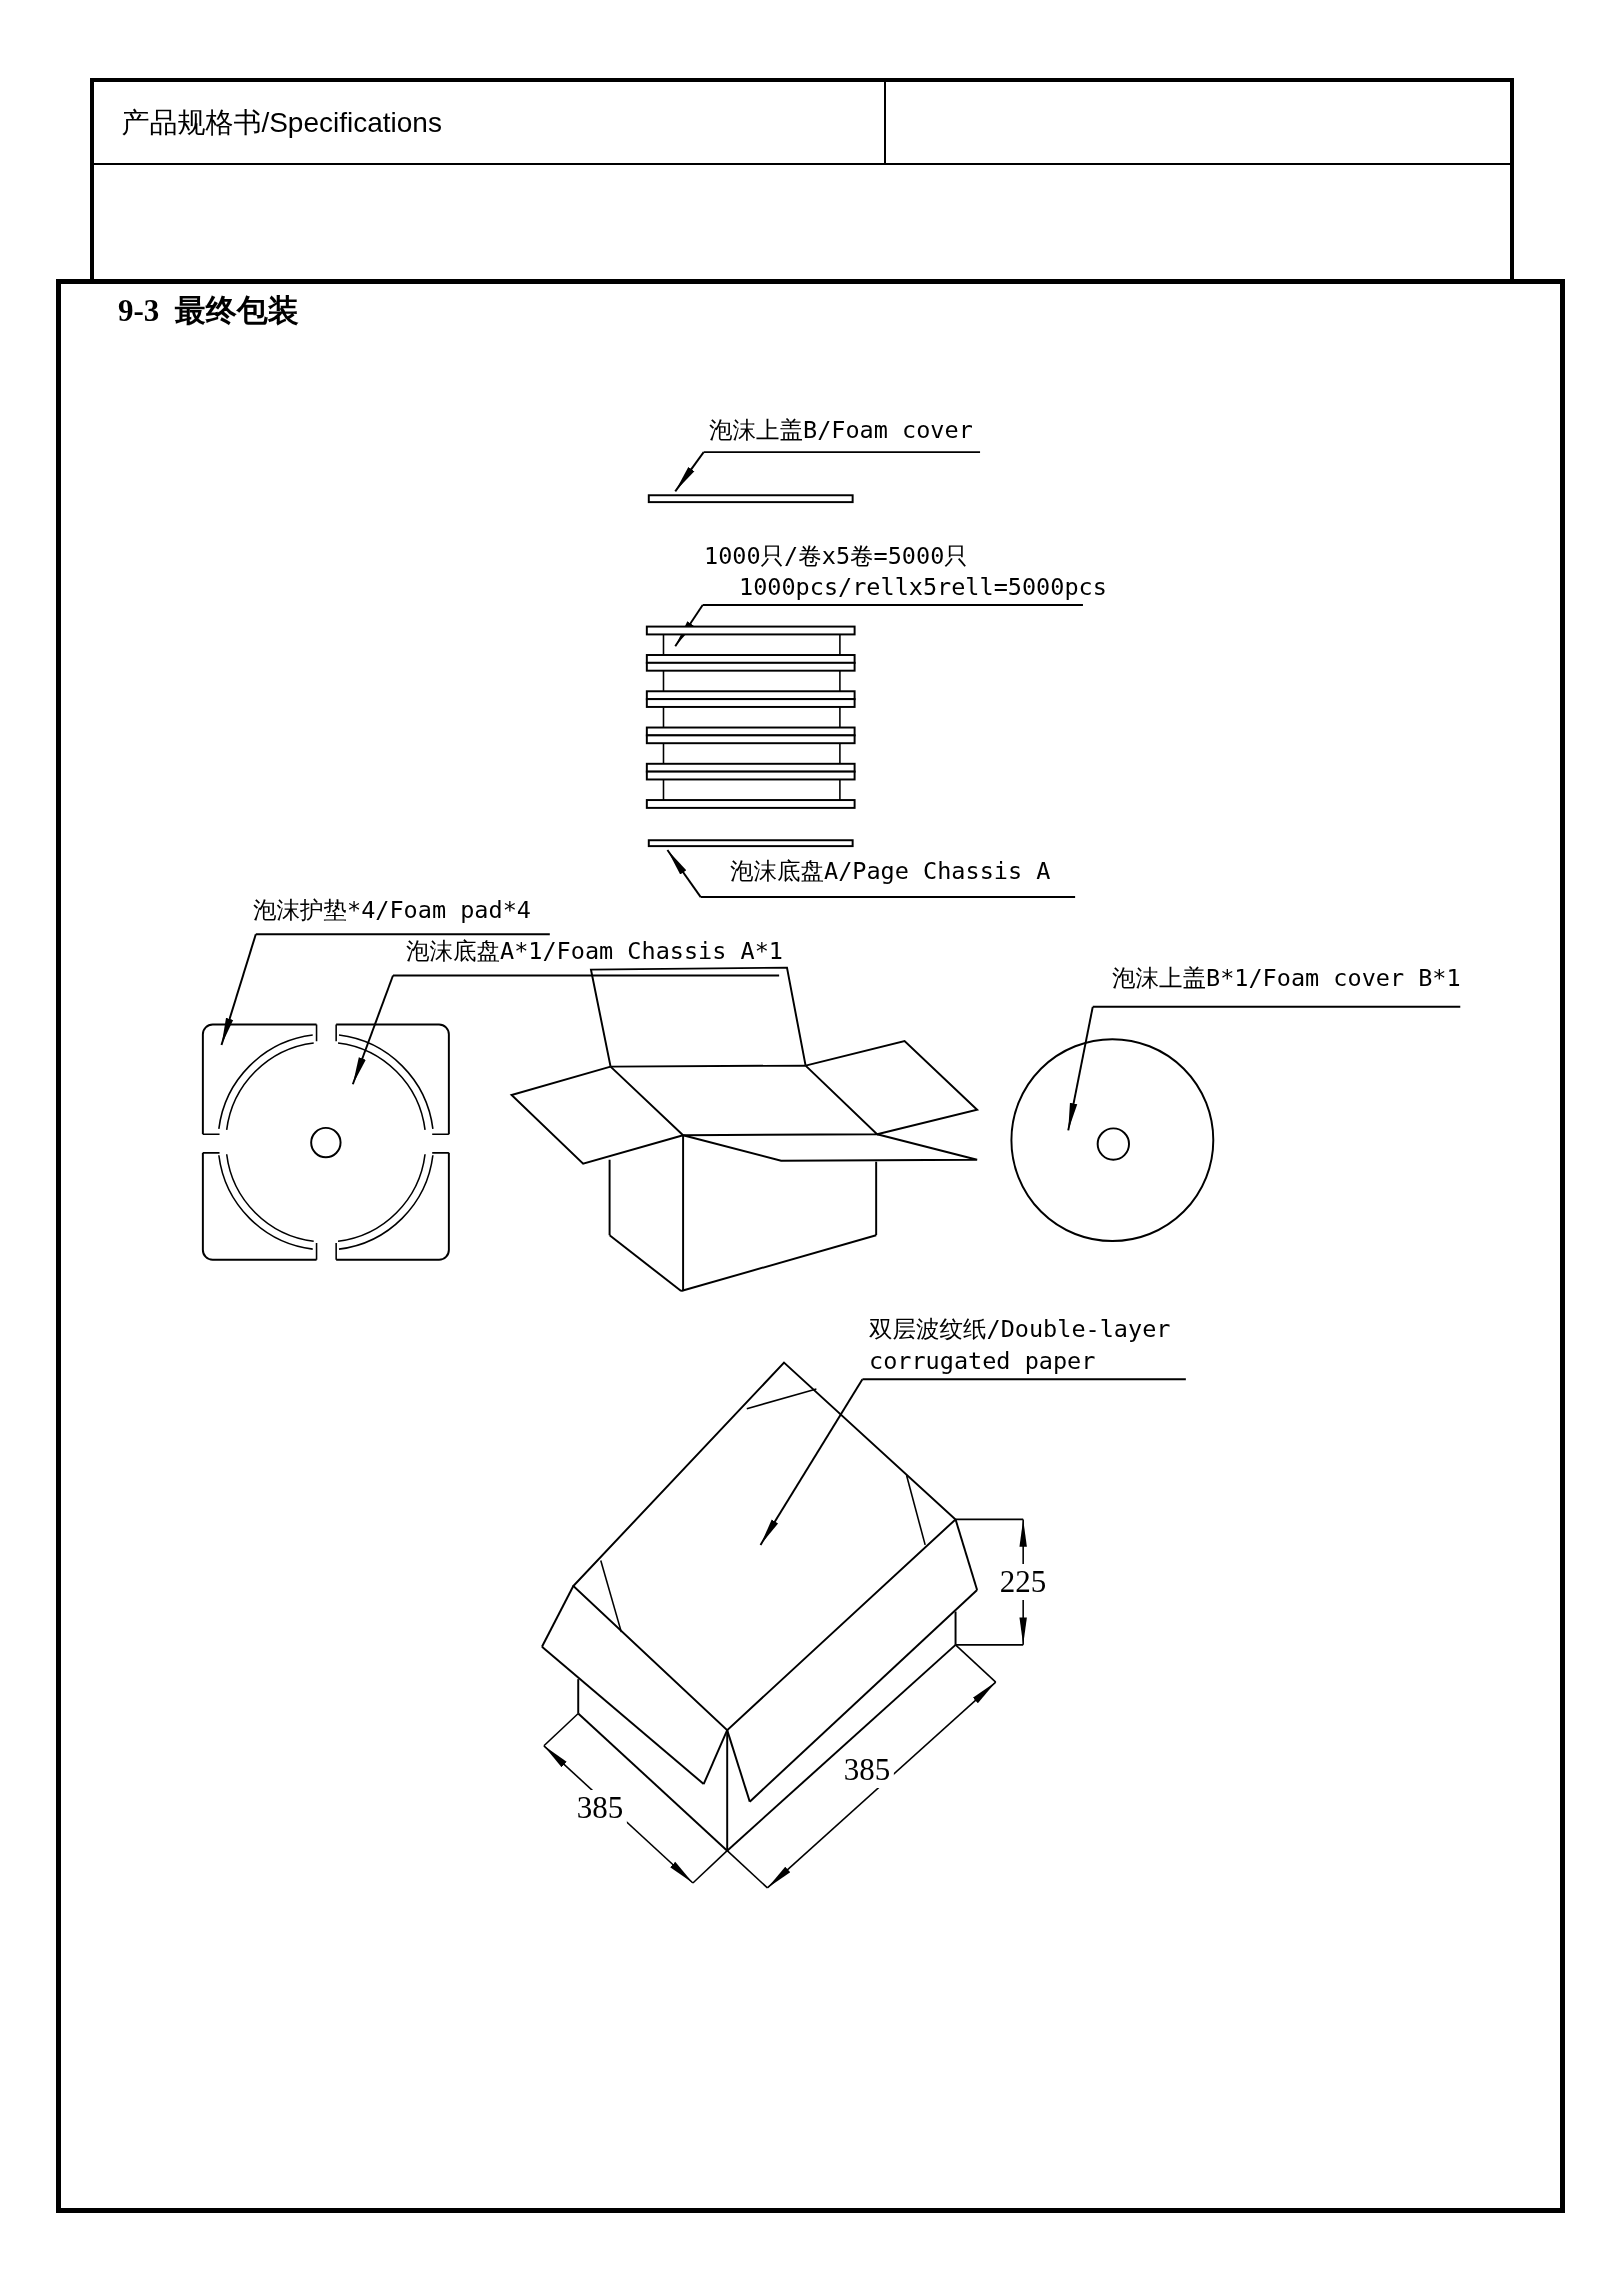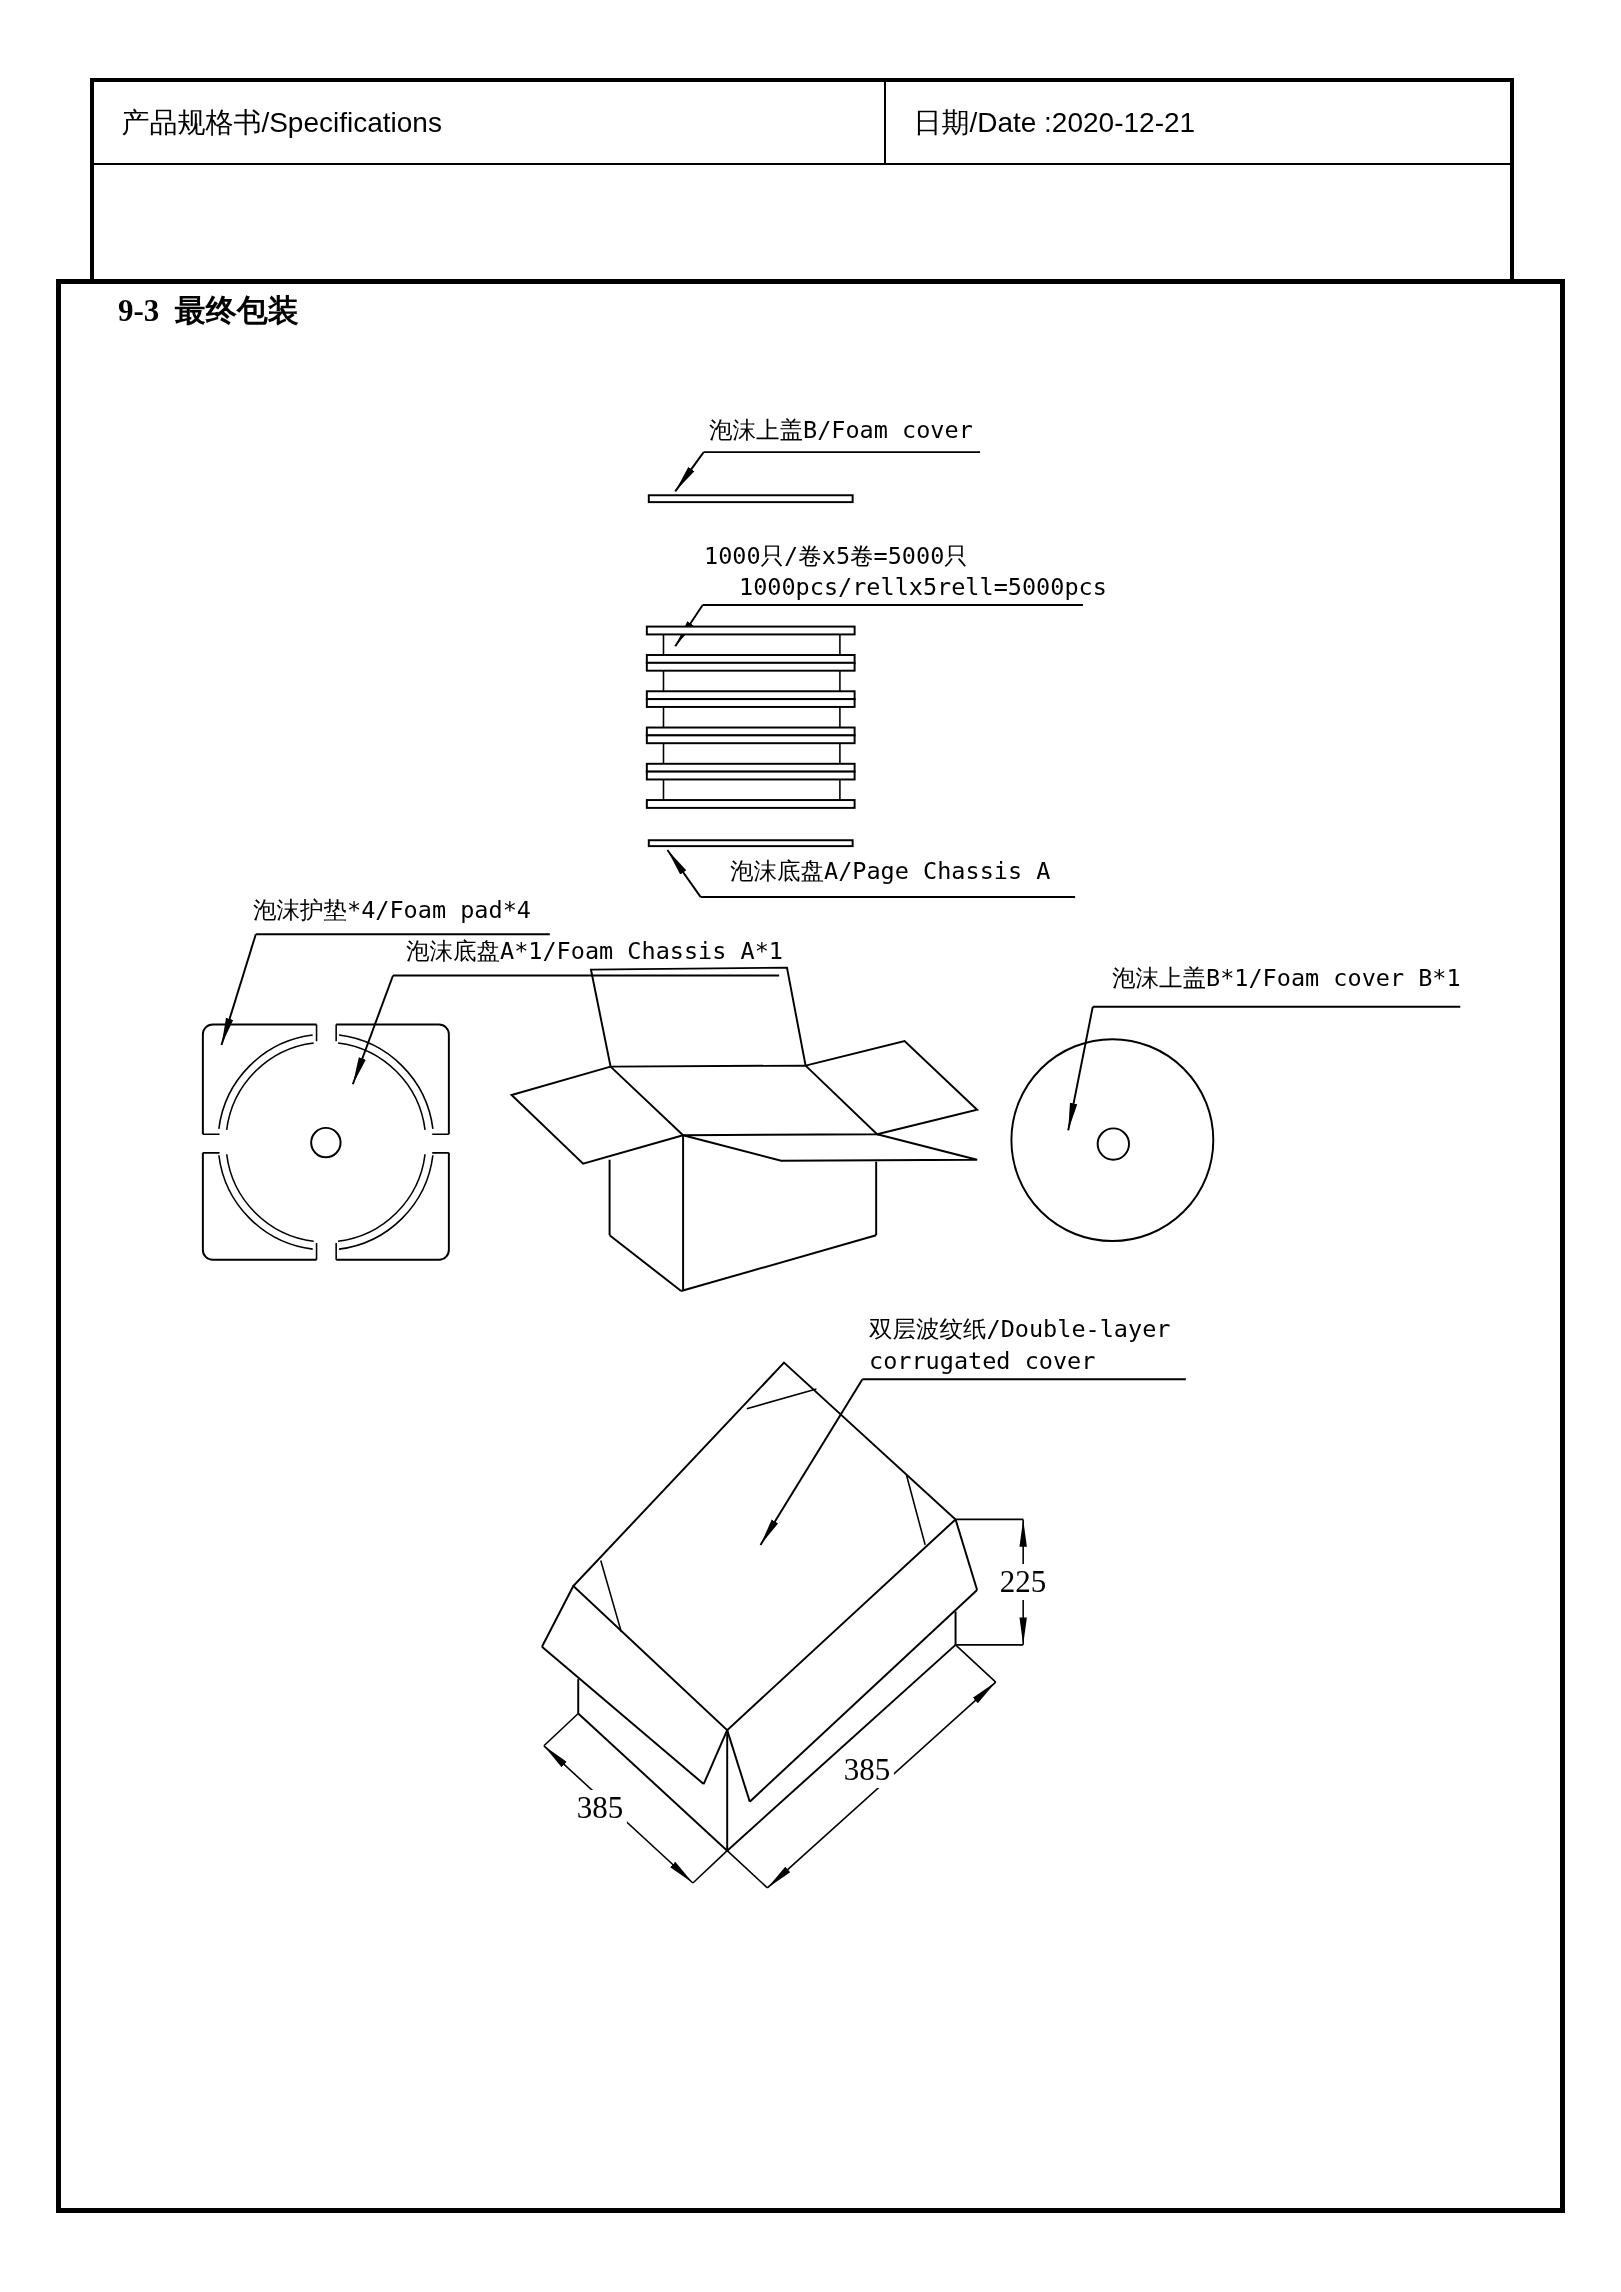--- a/index.html
+++ b/index.html
@@ -55,23 +55,20 @@
 </style>
 </head>
 <body>
 
 <div class="page">
 
   <div class="header-table">
     <div class="h-row h-row1">
       <div class="h-cell h-c1">
         <span>产品规格书/Specifications</span>
-      </div>
-      <div class="h-cell h-c2r1">
-        <span>日期/Date :2020-12-21</span>
       </div>
     </div>
   </div>
 
   <div class="content-box"></div>
 
   <div class="section-title">9-3  最终包装</div>
 
   <svg width="1621" height="2293" viewBox="0 0 1654 2339">
     <defs>
@@ -213,20 +210,20 @@
   </svg>
 
   <div class="cad" style="left:709px;top:416px;">泡沫上盖B/Foam cover</div>
   <div class="cad" style="left:704px;top:542px;">1000只/卷x5卷=5000只</div>
   <div class="cad" style="left:704px;top:573px;margin-left:35px;">1000pcs/rellx5rell=5000pcs</div>
   <div class="cad" style="left:730px;top:857px;">泡沫底盘A/Page Chassis A</div>
   <div class="cad" style="left:253px;top:896px;">泡沫护垫*4/Foam pad*4</div>
   <div class="cad" style="left:406px;top:937px;">泡沫底盘A*1/Foam Chassis A*1</div>
   <div class="cad" style="left:1112px;top:964px;">泡沫上盖B*1/Foam cover B*1</div>
   <div class="cad" style="left:869px;top:1315px;">双层波纹纸/Double-layer</div>
-  <div class="cad" style="left:869px;top:1347px;">corrugated cover</div>
+  <div class="cad" style="left:869px;top:1347px;">corrugated paper</div>
 
   <div class="dim" style="left:1023px;top:1582px;">225</div>
   <div class="dim" style="left:600px;top:1808px;">385</div>
   <div class="dim" style="left:867px;top:1770px;">385</div>
 
 </div>
 
 
 </body></html>

